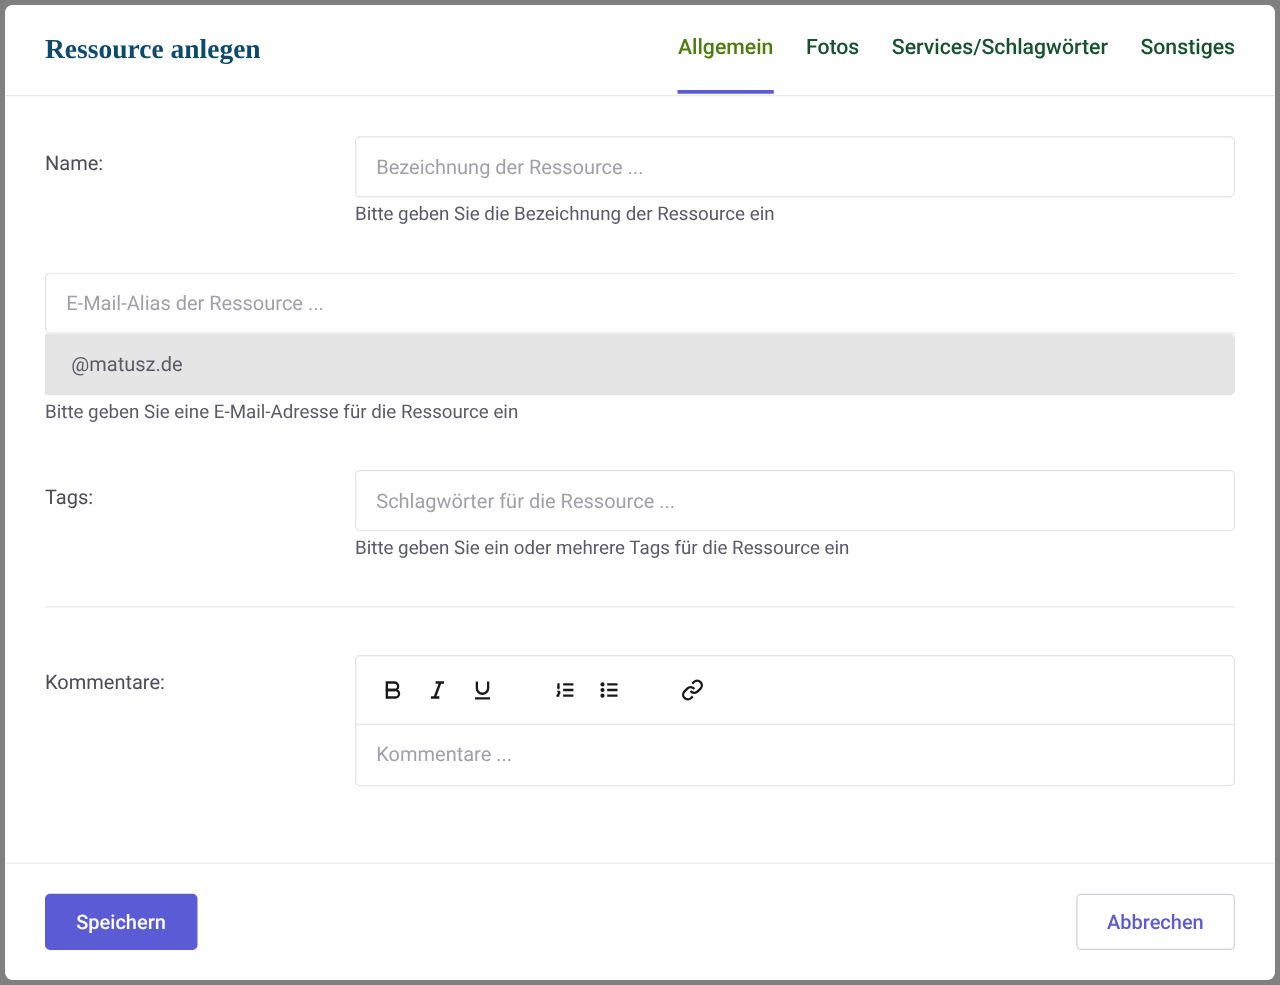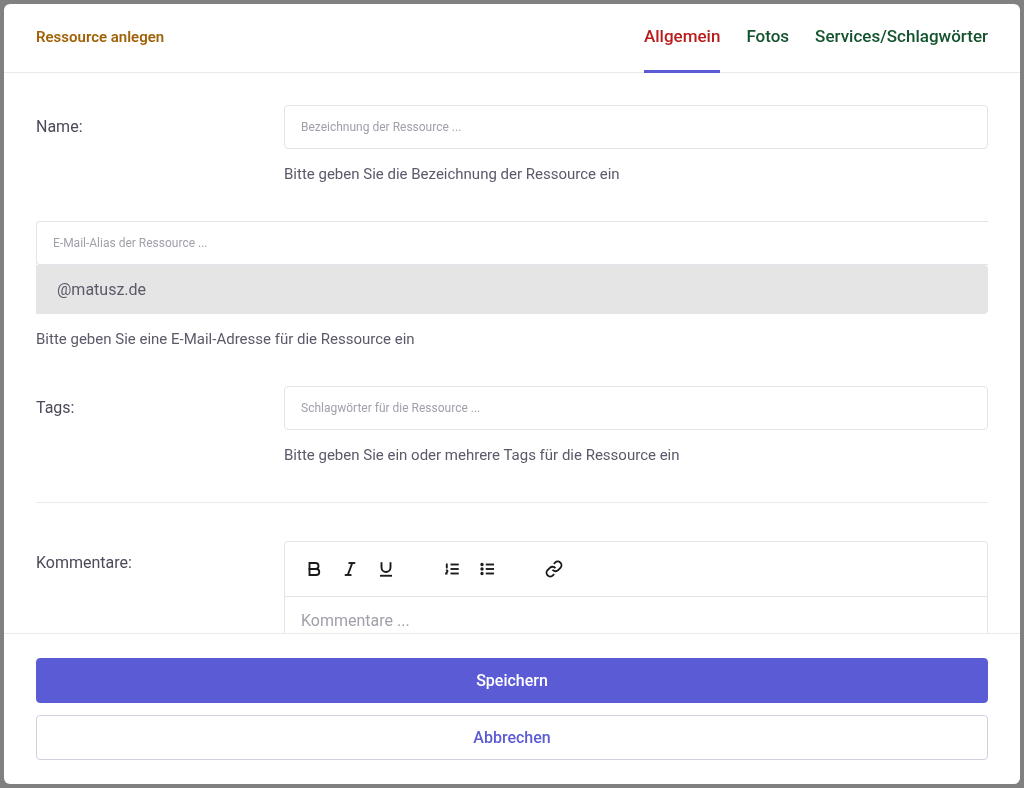--- a/index.html
+++ b/index.html
@@ -24,40 +24,41 @@
       overflow: hidden;
     }
     .modal-header {
       display: flex;
       align-items: center;
       justify-content: space-between;
       padding: 22px 32px 0 32px;
       border-bottom: 1px solid #eaeaea;
     }
     .modal-title {
-      font-size: 15px;
+      font-size: 22px;
       font-weight: 600;
-      color: #a16207;
+      color: #0c4a6e;
       padding-bottom: 24px;
+      font-family: Liberation Serif, serif;
     }
     .tabs {
       display: flex;
       gap: 26px;
     }
     .tab {
       padding: 0 0 24px 0;
       font-size: 17px;
       font-weight: 500;
       color: #14532d;
       cursor: pointer;
       border-bottom: 3px solid transparent;
       margin-bottom: -1px;
     }
     .tab.active {
-      color: #b91c1c;
+      color: #4d7c0f;
       border-bottom-color: #5b5bd6;
       margin-left: 14px;
     }
     .modal-body {
       flex: 1;
       padding: 32px 32px 0 32px;
       overflow-y: auto;
     }
     .form-row {
       display: flex;
@@ -69,34 +70,34 @@
       color: #4a4a5a;
       padding-top: 12px;
       flex-shrink: 0;
     }
     .form-field {
       flex: 1;
     }
     .text-input {
       width: 100%;
       padding: 14px 16px;
-      font-size: 12px;
+      font-size: 16px;
       border: 1px solid #e3e3e8;
       border-radius: 4px;
       color: #333;
       outline: none;
       font-family: inherit;
     }
     .text-input::placeholder {
       color: #a0a0ab;
     }
     .help-text {
       font-size: 15px;
       color: #5a5a6a;
-      margin-top: 16px;
+      margin-top: 4px;
     }
     .input-group {
       display: flex;
       flex-direction: column;
     }
     .input-group .text-input {
       border-top-right-radius: 0;
       border-bottom-right-radius: 0;
       border-right: none;
     }
@@ -145,21 +146,20 @@
       font-size: 16px;
       min-height: 48px;
       outline: none;
     }
     .modal-footer {
       border-top: 1px solid #eaeaea;
       padding: 24px 32px;
       display: flex;
       justify-content: space-between;
       gap: 12px;
-      flex-direction: column;
     }
     .btn {
       padding: 12px 24px;
       font-size: 16px;
       font-weight: 500;
       border-radius: 4px;
       cursor: pointer;
       font-family: inherit;
     }
     .btn-primary {
@@ -176,20 +176,21 @@
 </head>
 <body>
 
 <div class="modal">
   <div class="modal-header">
     <div class="modal-title">Ressource anlegen</div>
     <div class="tabs">
       <div class="tab active">Allgemein</div>
       <div class="tab">Fotos</div>
       <div class="tab">Services/Schlagwörter</div>
+      <div class="tab">Sonstiges</div>
     </div>
   </div>
 
   <div class="modal-body">
 
     <div class="form-row">
       <div class="form-label">Name:</div>
       <div class="form-field">
         <input type="text" class="text-input" placeholder="Bezeichnung der Ressource ..." style="">
         <div class="help-text">Bitte geben Sie die Bezeichnung der Ressource ein</div>

